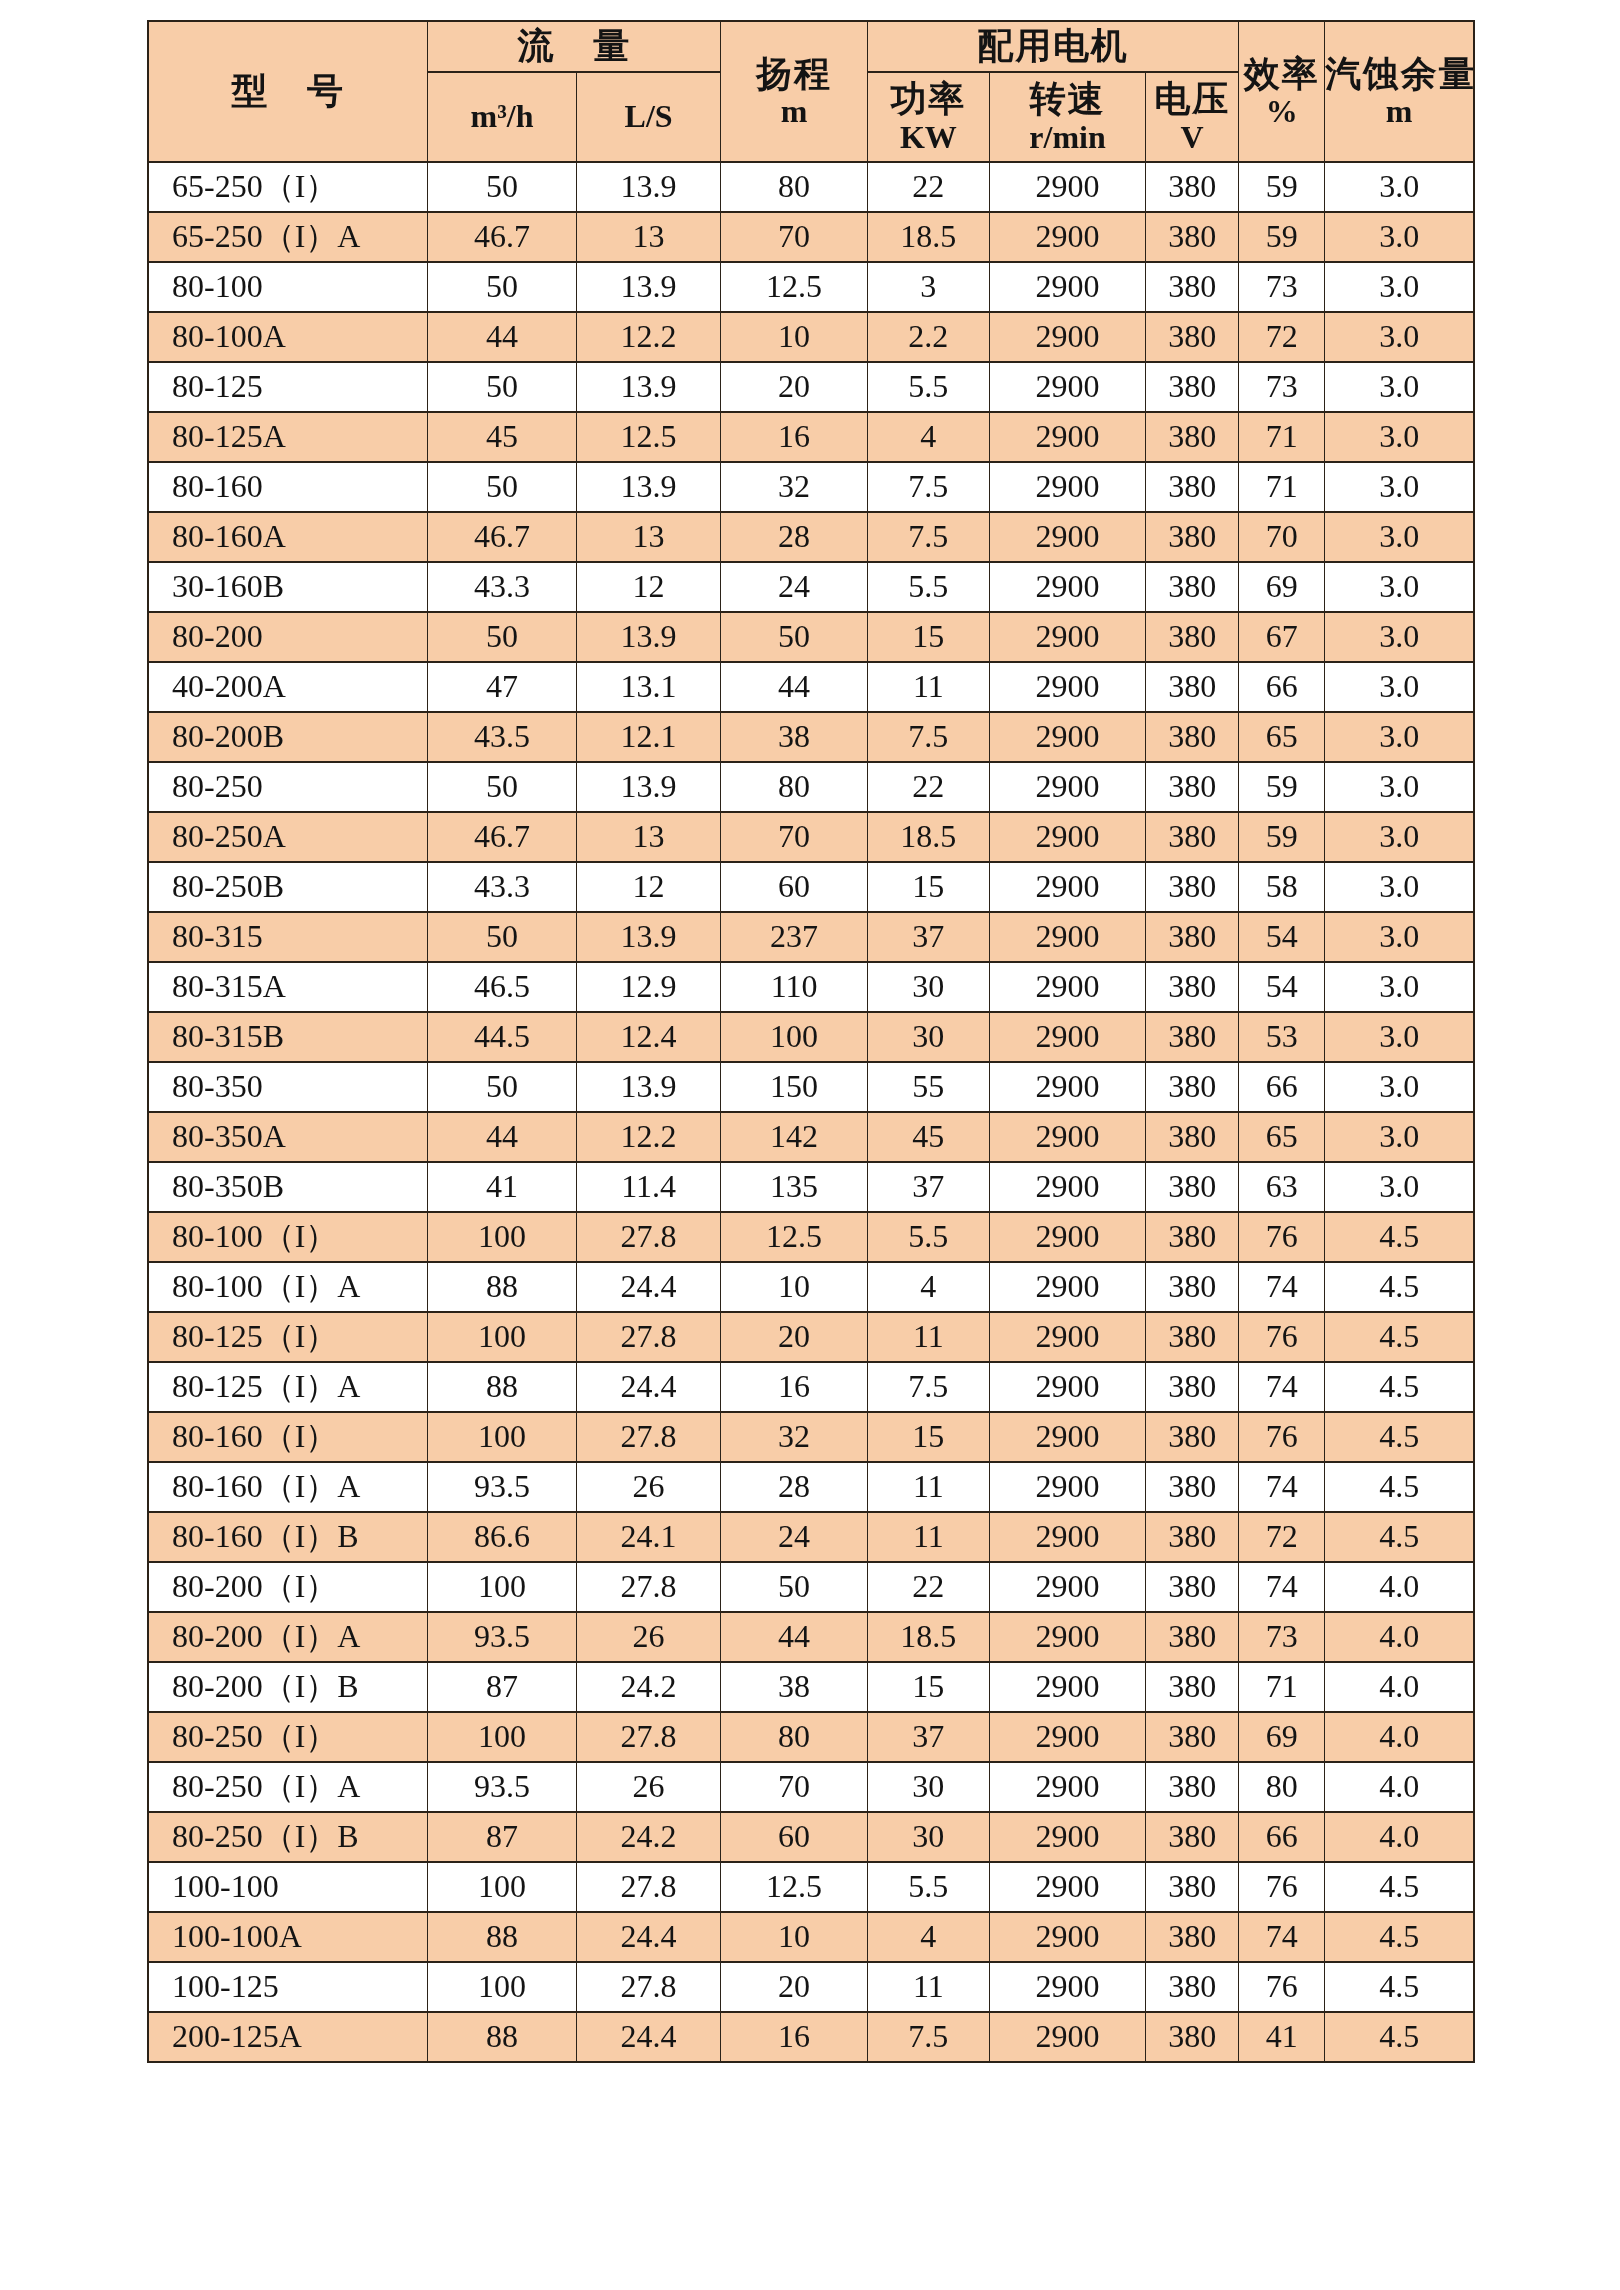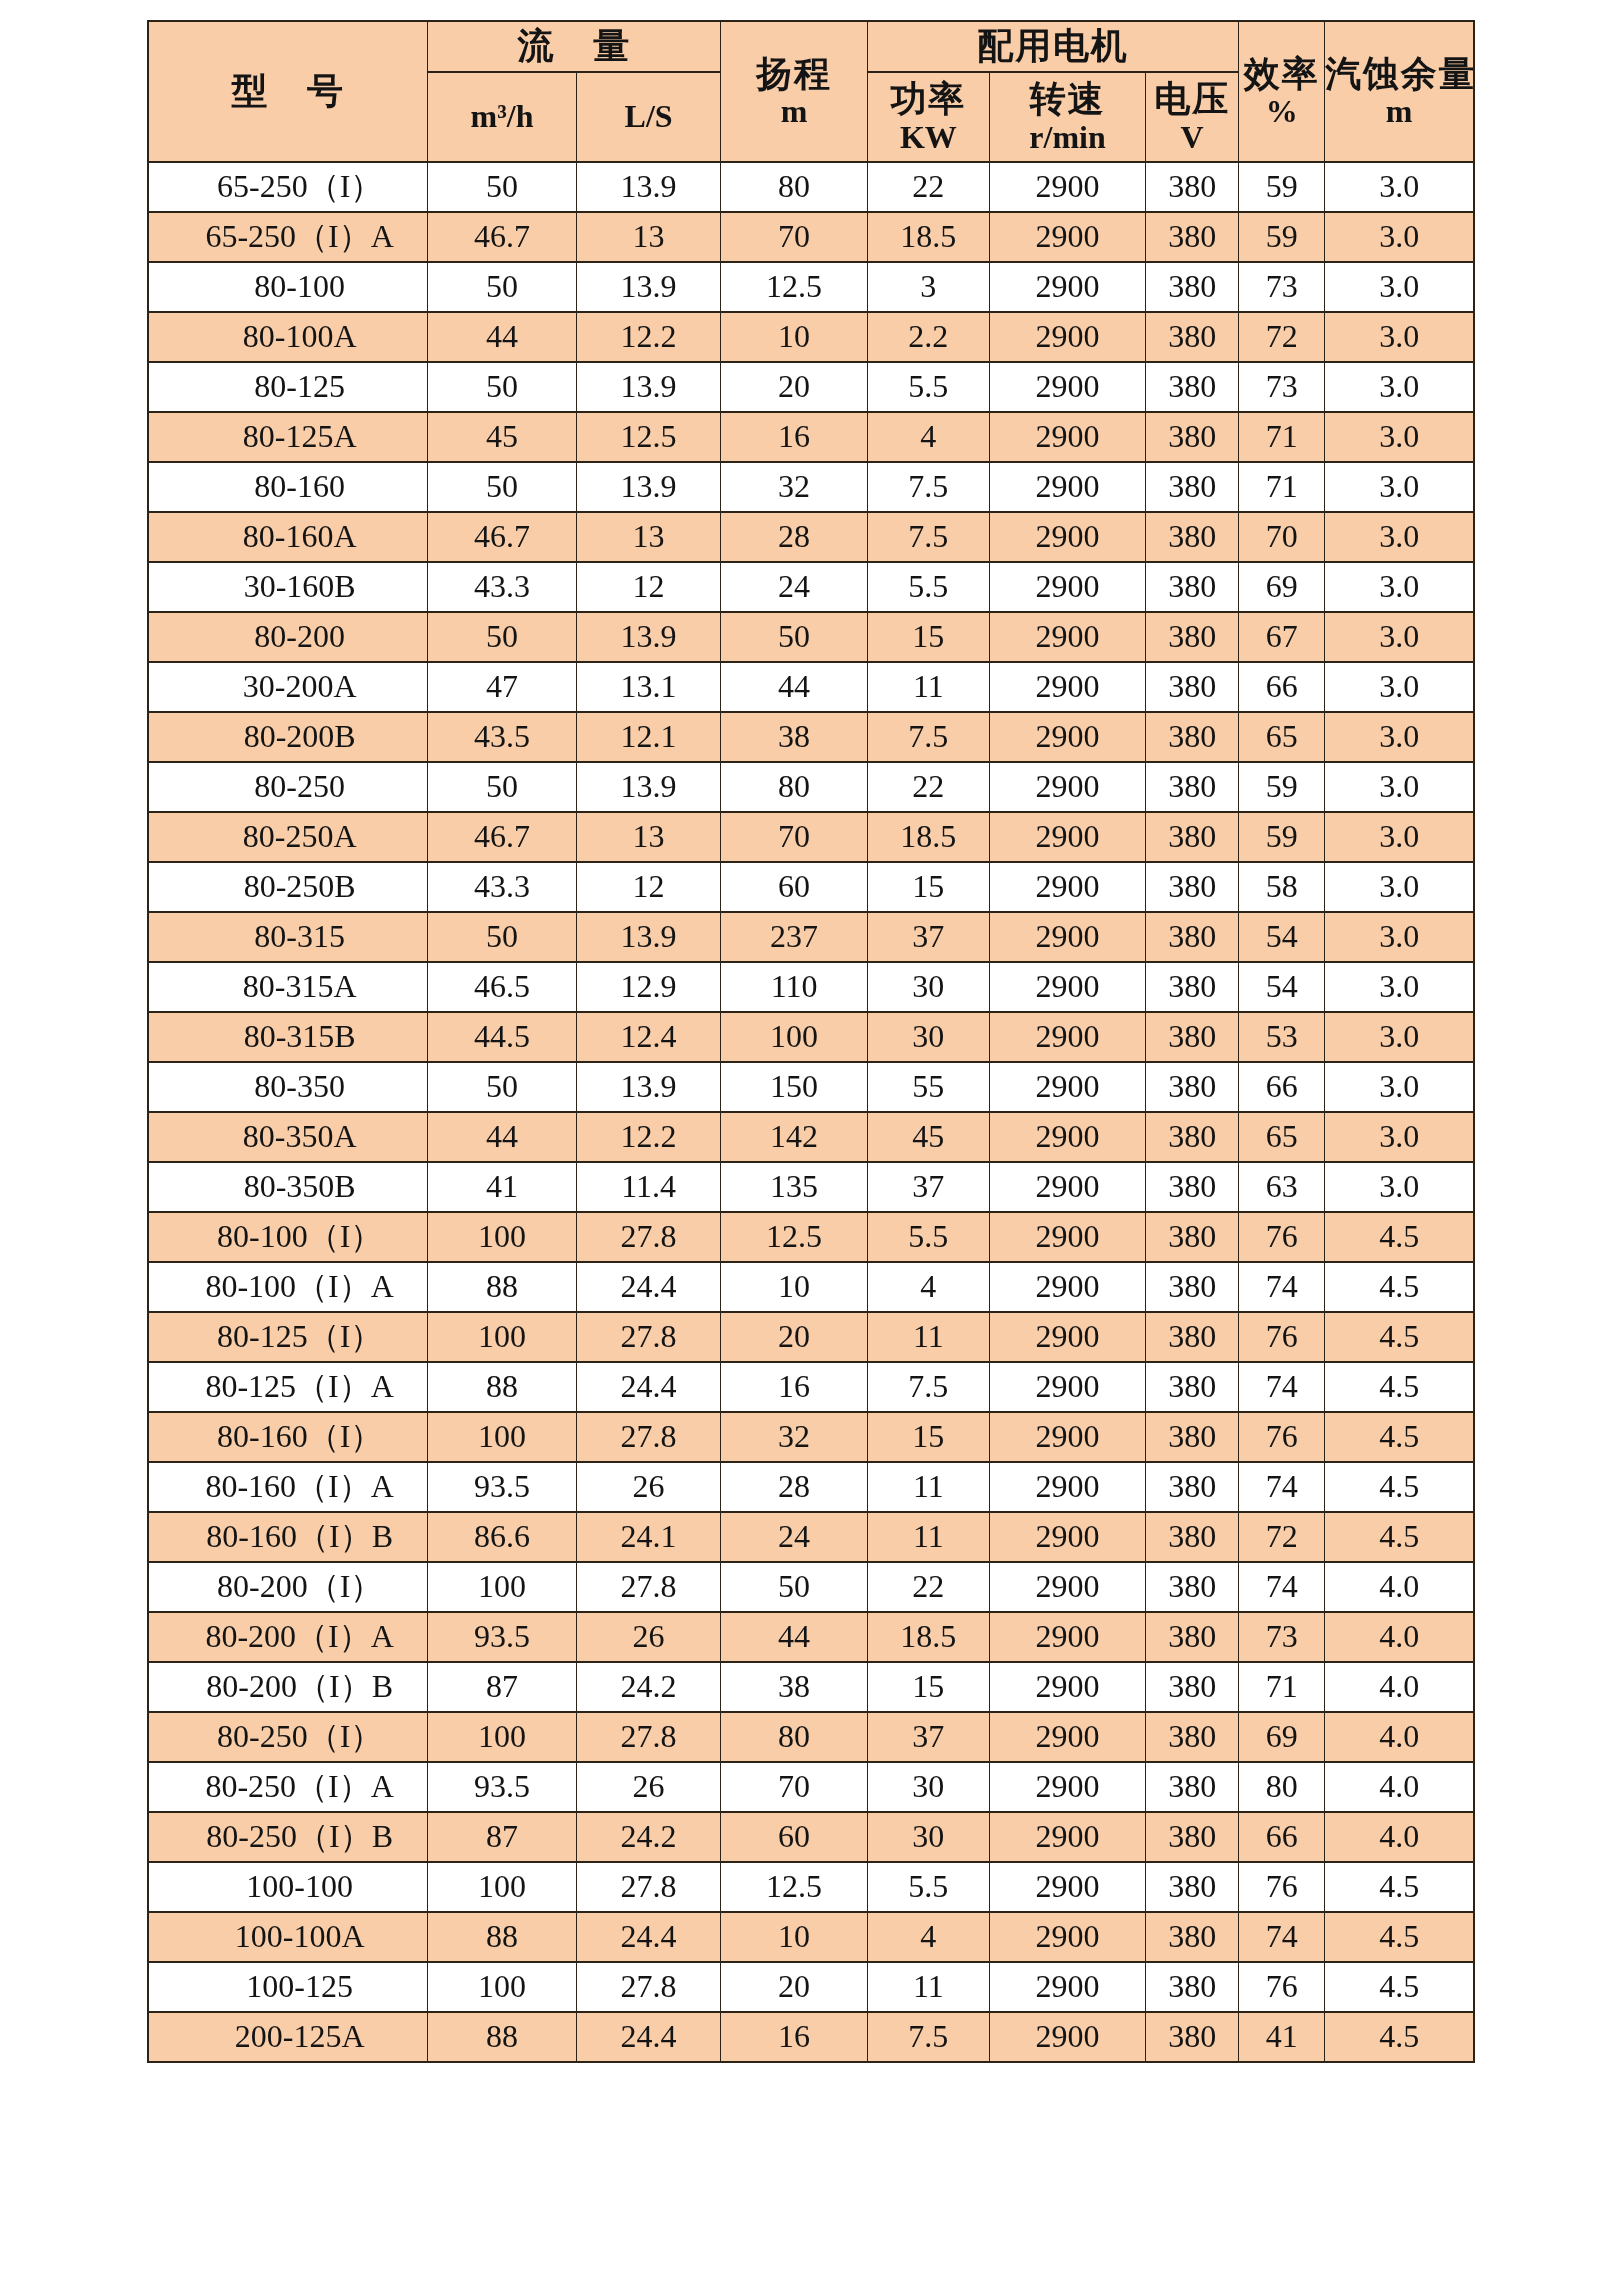--- a/index.html
+++ b/index.html
@@ -42,21 +42,21 @@
   .unit{
     font-family:"Liberation Serif","DejaVu Serif",serif;
     font-size:32px;font-weight:bold;letter-spacing:0;
   }
   .two-line .cn{display:block;line-height:1.15;}
   .two-line .unit{display:block;line-height:1.1;}
   tbody tr{height:50px;}
   tbody td{font-size:32px;}
   tbody tr:nth-child(odd){background:var(--row-odd-bg);}
   tbody tr:nth-child(even){background:var(--row-even-bg);}
-  tbody td.model{text-align:center;padding-left:23px;}
+  tbody td.model{text-align:left;padding-left:23px;}
 </style>
 </head>
 <body>
 
 <table class="pump-table">
   <colgroup>
     <col style="width:21.1%">
     <col style="width:11.2%">
     <col style="width:10.9%">
     <col style="width:11.05%">
@@ -216,21 +216,21 @@
     <td>50</td>
     <td>13.9</td>
     <td>50</td>
     <td>15</td>
     <td>2900</td>
     <td>380</td>
     <td>67</td>
     <td>3.0</td>
   </tr>
       <tr>
-    <td class="model">30-200A</td>
+    <td class="model">40-200A</td>
     <td>47</td>
     <td>13.1</td>
     <td>44</td>
     <td>11</td>
     <td>2900</td>
     <td>380</td>
     <td>66</td>
     <td>3.0</td>
   </tr>
       <tr>

